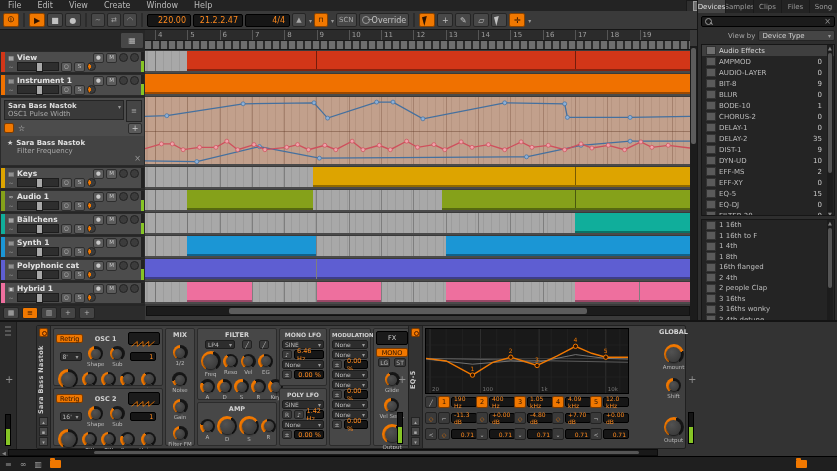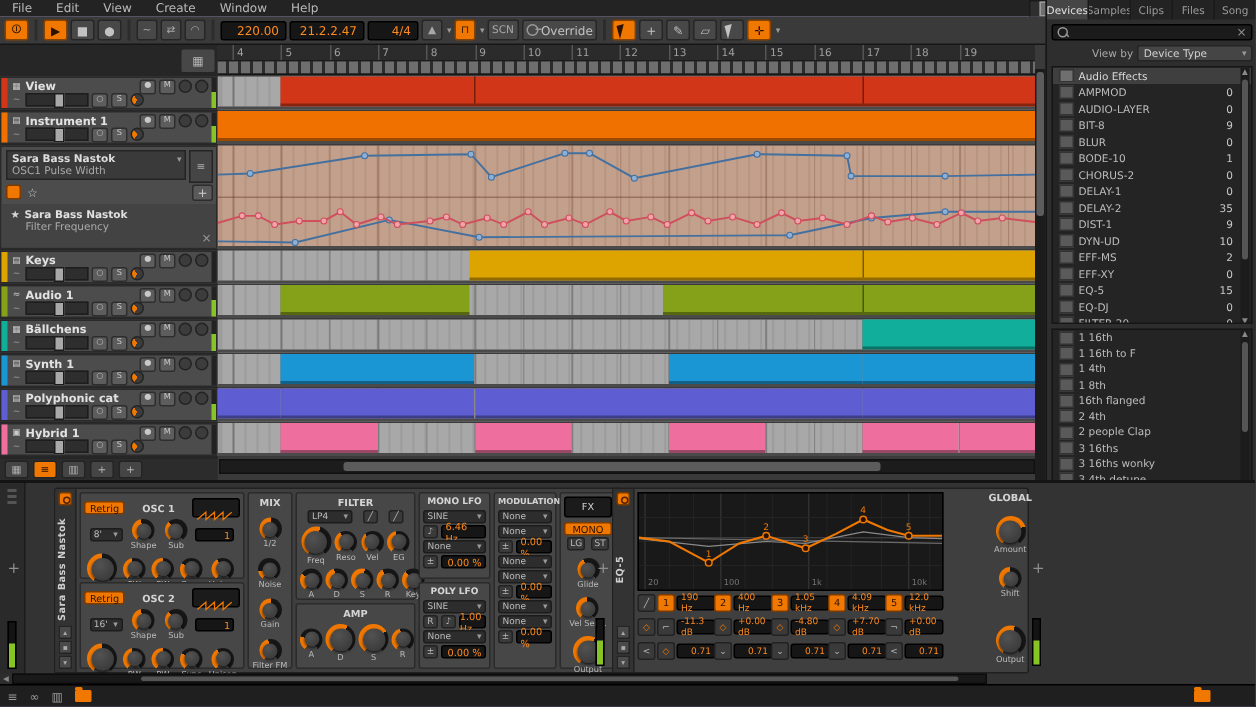--- a/index.html
+++ b/index.html
@@ -1,16 +1,16 @@
 <!DOCTYPE html>
 <html><head>
 <meta charset="utf-8">
 <style>
   html,body{margin:0;padding:0;background:#101010;}
-  #app{position:relative;width:837px;height:471px;background:#c4b5fd;overflow:hidden;
+  #app{position:relative;width:837px;height:471px;background:#a16207;overflow:hidden;
        font-family:"DejaVu Sans",sans-serif;color:#c8c8c8;-webkit-font-smoothing:antialiased;}
   
   #menubar{position:absolute;left:0;top:0;width:837px;height:11px;background:#232323;display:flex;align-items:center;}
   .menu-item{font-size:8px;color:#b9b9b9;padding:0 8px;cursor:default;}
   #win-tabs{position:absolute;right:4px;top:0;height:11px;display:flex;gap:2px;}
   .wtab{display:flex;align-items:center;gap:4px;background:#2f2f2f;border:1px solid #1a1a1a;border-bottom:none;
         padding:0 6px;font-size:7.5px;color:#bdbdbd;}
   .wtab-ic{width:6px;height:8px;border:1px solid #9a9a9a;background:#6f6f6f;position:relative;display:inline-block;}
   .wtab.mod .wtab-ic::after{content:"";position:absolute;left:-2px;bottom:-2px;width:4px;height:4px;background:#f17800;border-radius:50%;}
   .wtab-x{color:#8f8f8f;font-size:8px;}
@@ -221,21 +221,21 @@
     <span class="tbtn on">▶</span>
     <span class="tbtn">■</span>
     <span class="tbtn">●</span>
     <span class="tsep"></span>
     <span class="tbtn small">∼</span>
     <span class="tbtn small">⇄</span>
     <span class="tbtn small">◠</span>
     <span class="tsep"></span>
     <span class="disp" style="width:44px">220.00</span>
     <span class="disp" style="width:50px">21.2.2.47</span>
-    <span class="disp" style="width:34px">4/4</span>
+    <span class="disp" style="width:45px">4/4</span>
     <span class="tbtn small">▲</span>
       <span class="caret">▾</span>
     <span class="tbtn small on">⊓</span>
       <span class="caret">▾</span>
     <span class="tbtn small">SCN</span>
     <span class="tbtn">
         <span class="keyic"></span>
         <span>Override</span>
       </span>
     <span class="tsep"></span>
@@ -1104,21 +1104,21 @@
             <div class="shead" style="font-size: 6px;">POLY LFO</div>
             <div class="srow">
               <div class="dd">
                 <span>SINE</span>
                 <span class="caret">▾</span>
               </div>
             </div>
             <div class="srow">
               <div class="gbtn">R</div>
               <div class="gbtn">♪</div>
-              <div class="vdisp">1.00 Hz</div>
+              <div class="vdisp">1.42 Hz</div>
             </div>
             <div class="srow">
               <div class="dd">
                 <span>None</span>
                 <span class="caret">▾</span>
               </div>
             </div>
             <div class="srow">
               <div class="gbtn">±</div>
               <div class="vdisp">0.00 %</div>

